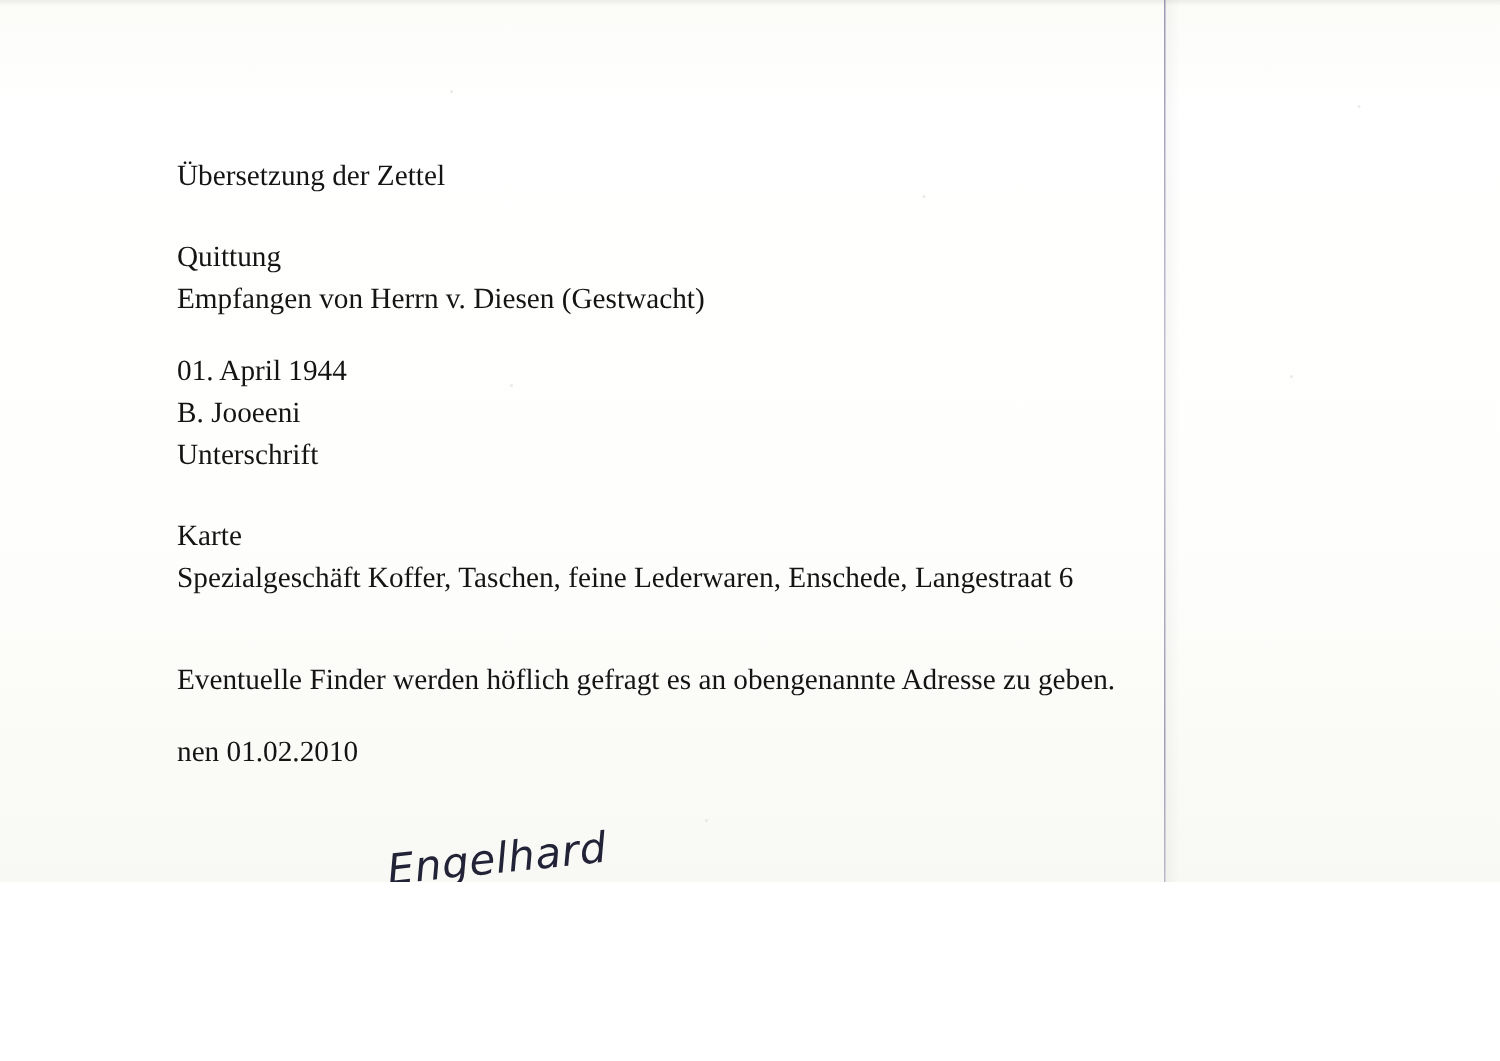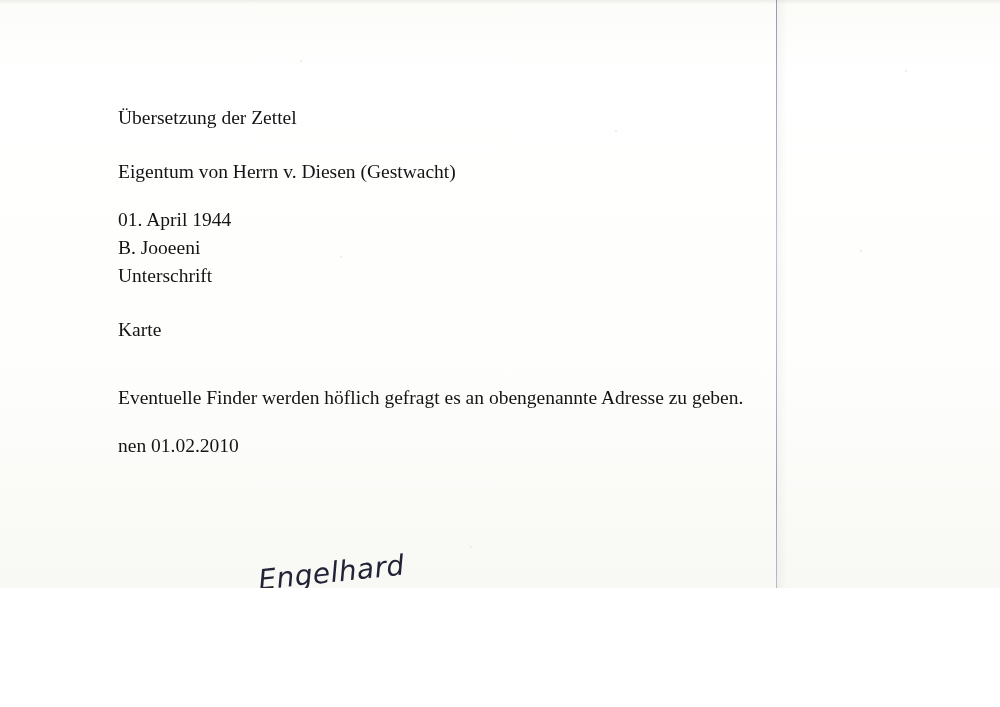--- a/index.html
+++ b/index.html
@@ -127,35 +127,37 @@
 
   <div class="text-body">
 
     <div class="para">
       <div class="line">Übersetzung der Zettel</div>
     </div>
 
     <div class="gap-lg"></div>
 
     <div class="para">
-      <div class="line">Eigentum von Herrn v. Diesen (Gestwacht)</div>
+      <div class="line">Quittung</div>
+      <div class="line">Empfangen von Herrn v. Diesen (Gestwacht)</div>
     </div>
 
     <div class="gap-md"></div>
 
     <div class="para">
       <div class="line">01. April 1944</div>
       <div class="line">B. Jooeeni</div>
       <div class="line">Unterschrift</div>
     </div>
 
     <div class="gap-lg"></div>
 
     <div class="para">
       <div class="line">Karte</div>
+      <div class="line">Spezialgeschäft Koffer, Taschen, feine Lederwaren, Enschede, Langestraat 6</div>
     </div>
 
     <div class="gap-md"></div>
 
 
     <div class="gap-md"></div>
 
     <div class="para">
       <div class="line">Eventuelle Finder werden höflich gefragt es an obengenannte Adresse zu geben.</div>
     </div>

